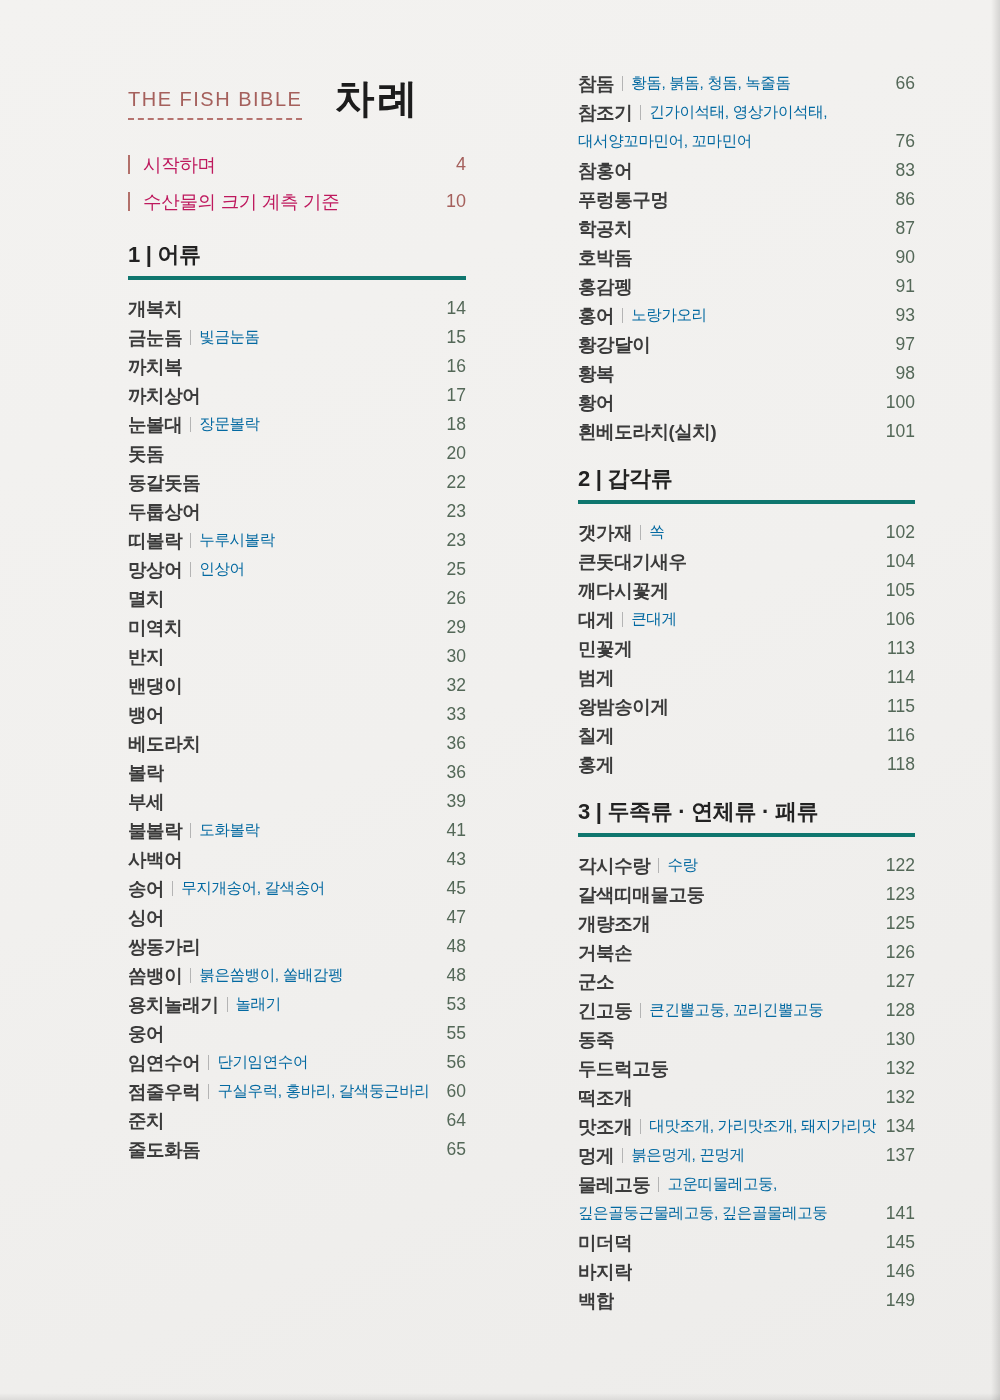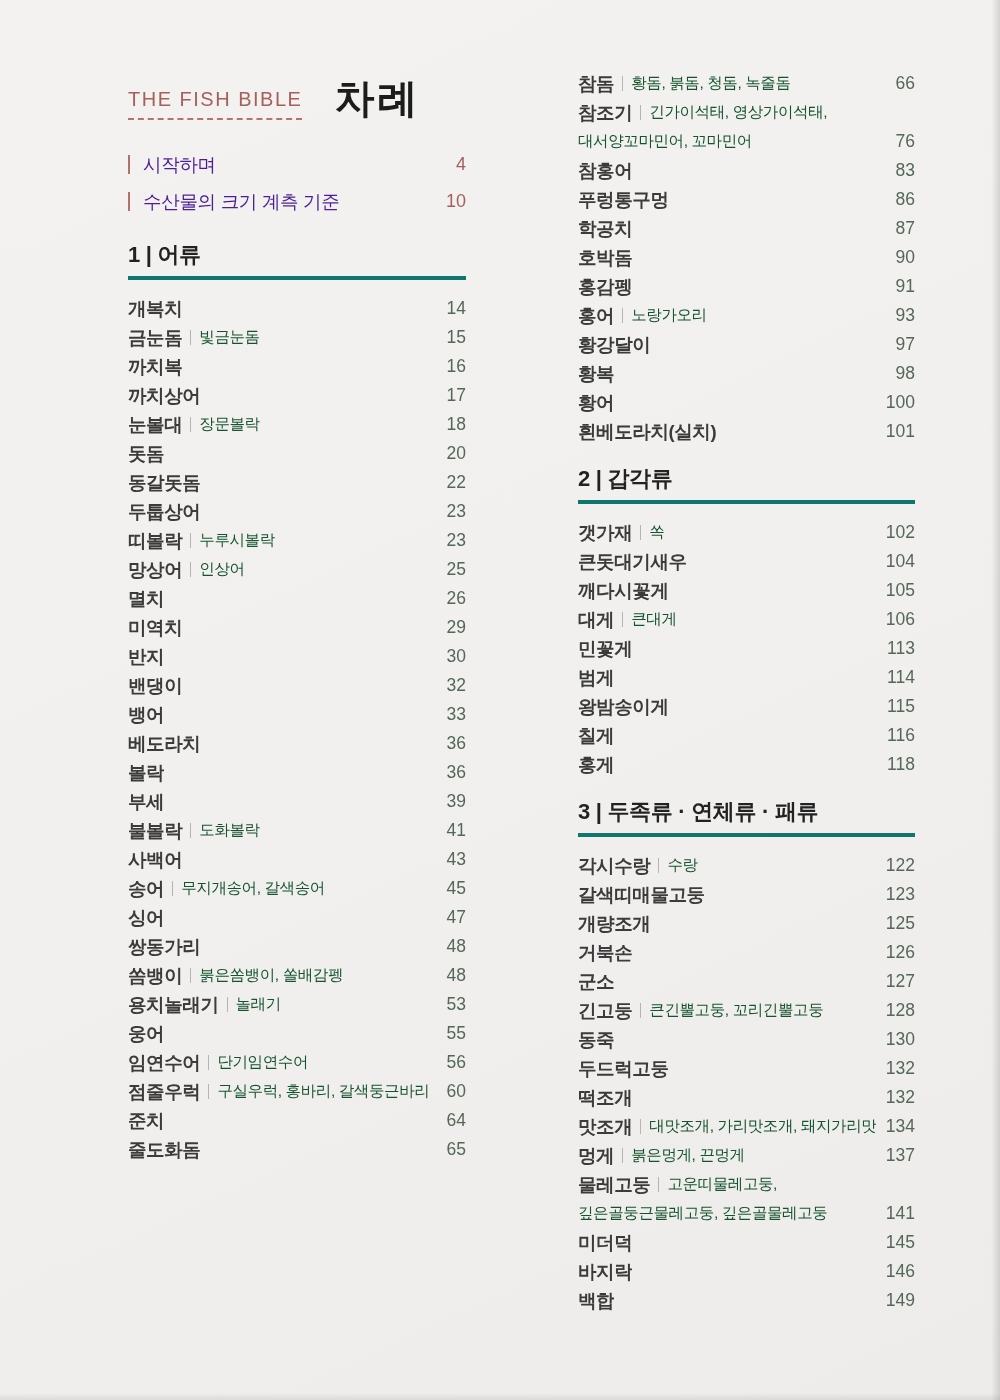--- a/index.html
+++ b/index.html
@@ -22,21 +22,21 @@
   .header-row{display:flex;align-items:flex-end;height:56px;}
   .brand{font-size:20px;letter-spacing:1.5px;color:#a5605c;font-weight:500;
     padding-bottom:9px;border-bottom:2px dashed #b5736f;line-height:1;}
   .toc-title{font-size:40px;font-weight:bold;color:#1c1c1c;margin:0 0 2px 32px;
     line-height:1;letter-spacing:3px;text-align:center;}
 
   
   .front-list{margin-top:26px;}
   .front-row{height:37px;display:flex;align-items:center;}
   .redbar{width:2px;height:19px;background:#b2706a;margin-right:13px;flex:none;}
-  .front-label{font-size:18.5px;color:#4c1d95;flex:1;letter-spacing:-0.3px;}
+  .front-label{font-size:18.5px;color:#be185d;flex:1;letter-spacing:-0.3px;}
   .front-page{font-size:18px;color:#a5605c;}
 
   
   .part-box{margin-top:45px;height:58px;border:2px solid #66725e;box-sizing:border-box;
     display:flex;align-items:stretch;box-shadow:0 2px 3px rgba(0,0,0,0.12);}
   .part-cell{width:64px;display:flex;flex-direction:column;justify-content:center;
     padding-left:20px;flex:none;}
   .part-label{font-family:"Liberation Serif",serif;font-size:11px;letter-spacing:2px;
     color:#39412f;line-height:1;}
   .part-number{font-family:"Liberation Serif",serif;font-size:29px;color:#2e372b;
@@ -48,21 +48,21 @@
   
   .section-heading{font-size:22px;font-weight:bold;color:#222;margin:22px 0 0 0;
     padding-bottom:8px;border-bottom:4px solid #0f766e;line-height:26px;letter-spacing:-0.3px;}
   .section-heading.tight{margin-top:20px;}
   .toc-list{margin-top:14px;}
   .toc-list.flush{margin-top:0;}
   .row{height:29px;display:flex;align-items:center;justify-content:space-between;}
   .entry-left{display:flex;align-items:center;min-width:0;white-space:nowrap;overflow:hidden;}
   .entry-name{font-size:18.5px;font-weight:600;color:#3b3b3b;letter-spacing:-0.4px;}
   .vbar{width:1px;height:15px;background:#b4b4b4;margin:0 8px;flex:none;}
-  .entry-sub{font-size:15.5px;color:#14532d;letter-spacing:-0.4px;}
+  .entry-sub{font-size:15.5px;color:#0369a1;letter-spacing:-0.4px;}
   .entry-page{font-size:17.5px;color:#546858;margin-left:8px;flex:none;font-weight:500;}
 </style>
 </head>
 <body>
 
 <div>
 
   <div class="col col-left">
     <div class="header-row">
       <div class="brand">THE FISH BIBLE</div>

